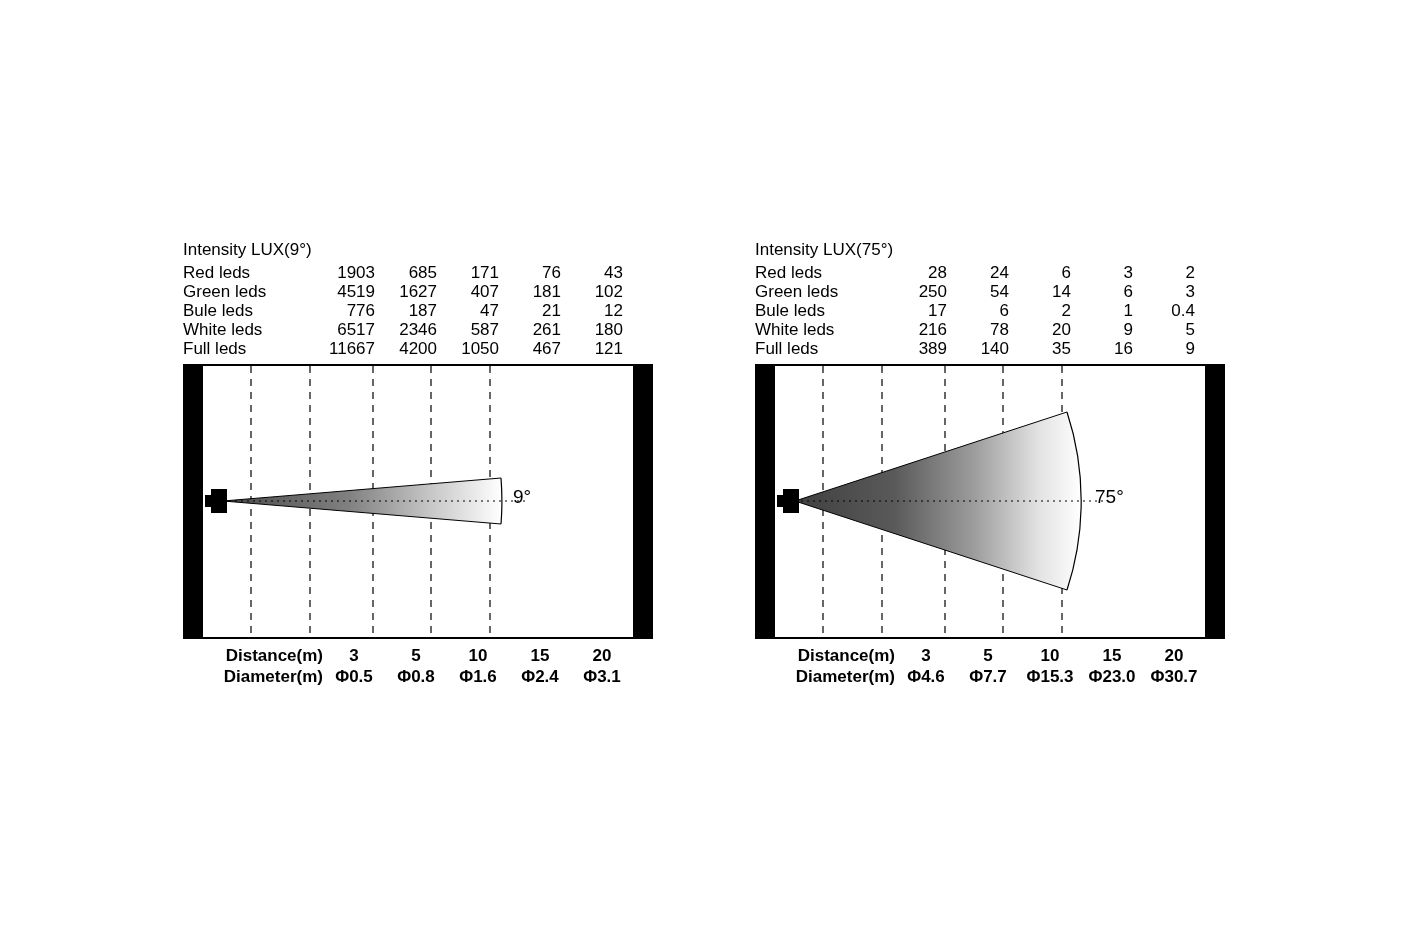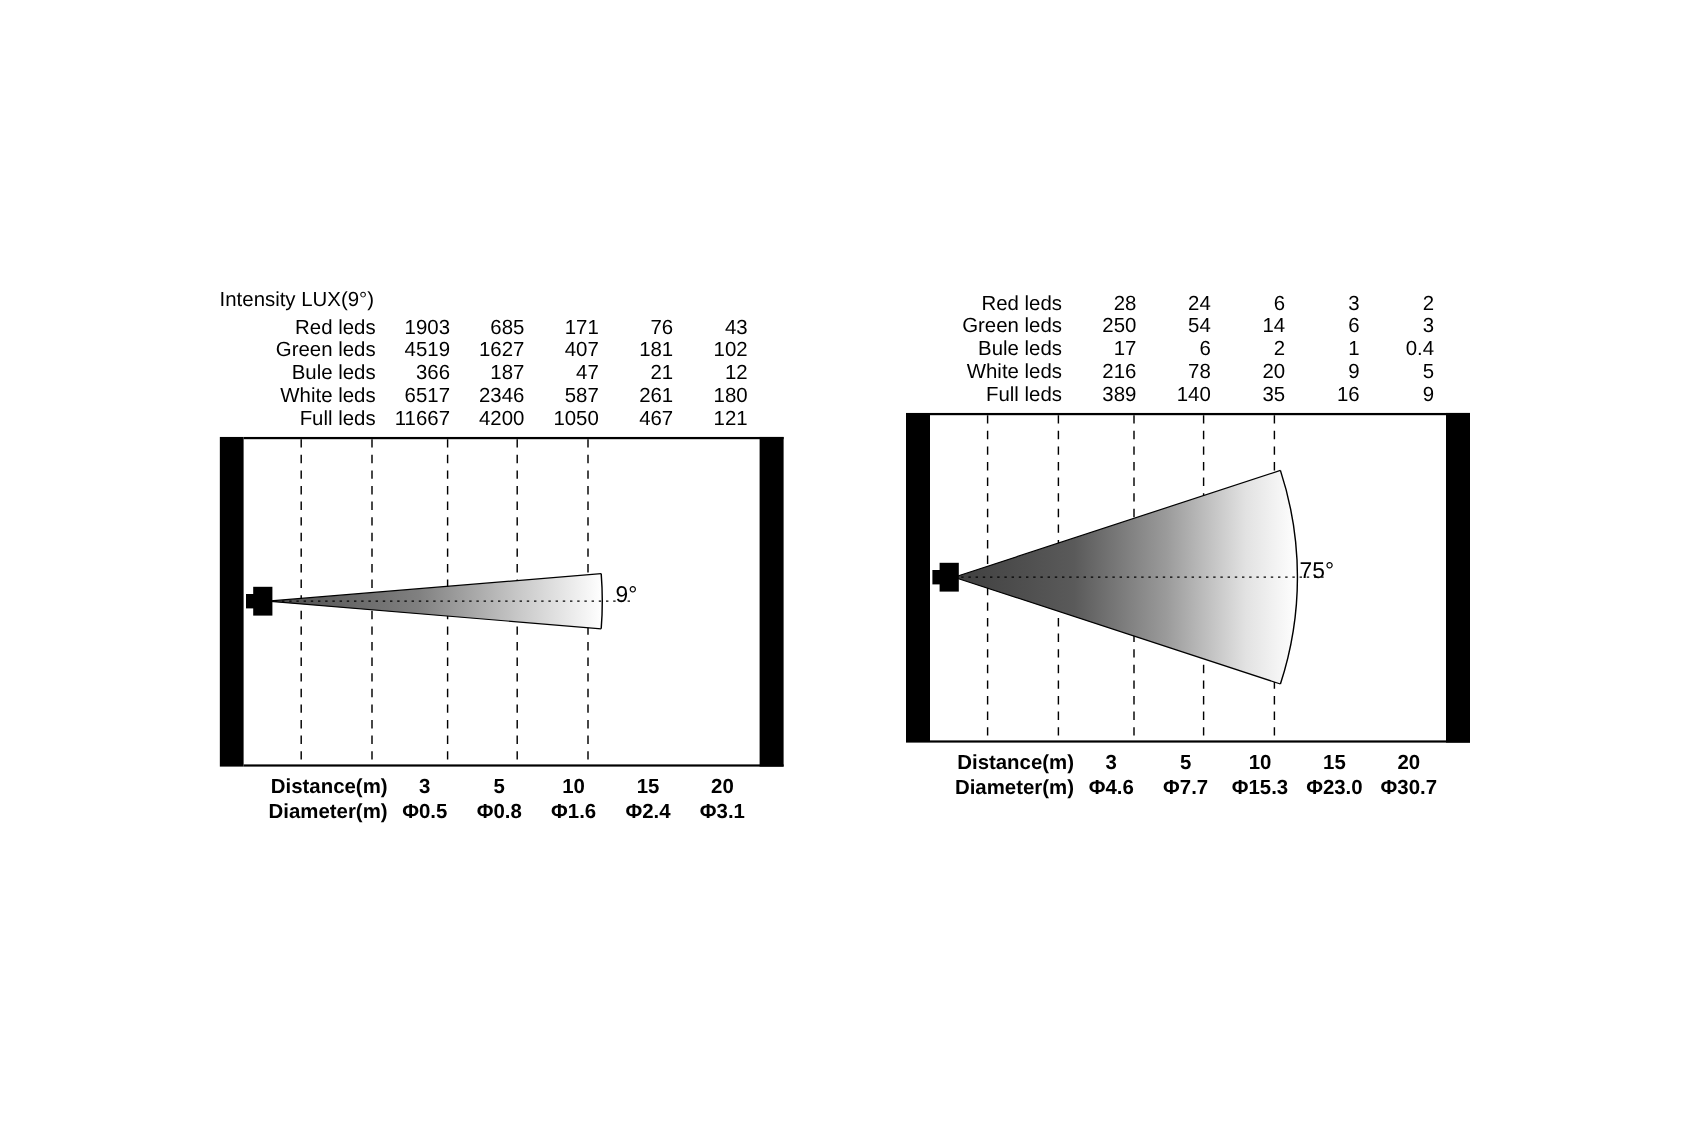--- a/index.html
+++ b/index.html
@@ -32,21 +32,20 @@
     border-collapse: collapse;
     margin-top: 3px;
   }
   table.lux-table td {
     font-size: 17px;
     line-height: 19px;
     padding: 0;
     white-space: nowrap;
   }
   td.row-label {
-    text-align: right;
     padding-right: 14px;
     width: 130px;
   }
   td.val {
     text-align: right;
     width: 62px;
   }
 
   
   .diagram {
@@ -111,21 +110,21 @@
     <tr>
       <td class="row-label">Green leds</td>
       <td class="val">4519</td>
       <td class="val">1627</td>
       <td class="val">407</td>
       <td class="val">181</td>
       <td class="val">102</td>
     </tr>
     <tr>
       <td class="row-label">Bule leds</td>
-      <td class="val">366</td>
+      <td class="val">776</td>
       <td class="val">187</td>
       <td class="val">47</td>
       <td class="val">21</td>
       <td class="val">12</td>
     </tr>
     <tr>
       <td class="row-label">White leds</td>
       <td class="val">6517</td>
       <td class="val">2346</td>
       <td class="val">587</td>
@@ -196,20 +195,21 @@
       <td class="dl-val">Φ1.6</td>
       <td class="dl-val">Φ2.4</td>
       <td class="dl-val">Φ3.1</td>
     </tr>
   </tbody>
     </table>
 </div>
 
 <div class="panel" id="panel-wide">
 
+  <div class="intensity-title">Intensity LUX(75°)</div>
 
   <table class="lux-table">
     <tbody>
         <tr>
       <td class="row-label">Red leds</td>
       <td class="val">28</td>
       <td class="val">24</td>
       <td class="val">6</td>
       <td class="val">3</td>
       <td class="val">2</td>
@@ -274,21 +274,21 @@
       <path d="M 40,137 L 312,48 A 286,286 0 0 1 312,226 Z" fill="url(#grad75)"></path>
       <path d="M 40,137 L 312,48" stroke="#000" stroke-width="1" fill="none"></path>
       <path d="M 40,137 L 312,226" stroke="#000" stroke-width="1" fill="none"></path>
       <path d="M 312,48 A 286,286 0 0 1 312,226" stroke="#000" stroke-width="1.2" fill="none"></path>
 
       <line x1="40" y1="137" x2="348" y2="137" stroke="#000" stroke-width="1" stroke-dasharray="2,4"></line>
 
       <rect x="28" y="125" width="16" height="24" fill="#000000"></rect>
       <rect x="22" y="131" width="8" height="12" fill="#000000"></rect>
     </svg>
-    <div class="angle-label" style="left: 328px; top: 122px;">75°</div>
+    <div class="angle-label" style="left: 340px; top: 122px;">75°</div>
   </div>
 
   <table class="dist-table wide">
     <tbody>
         <tr>
       <td class="dl-label">Distance(m)</td>
       <td class="dl-val">3</td>
       <td class="dl-val">5</td>
       <td class="dl-val">10</td>
       <td class="dl-val">15</td>

